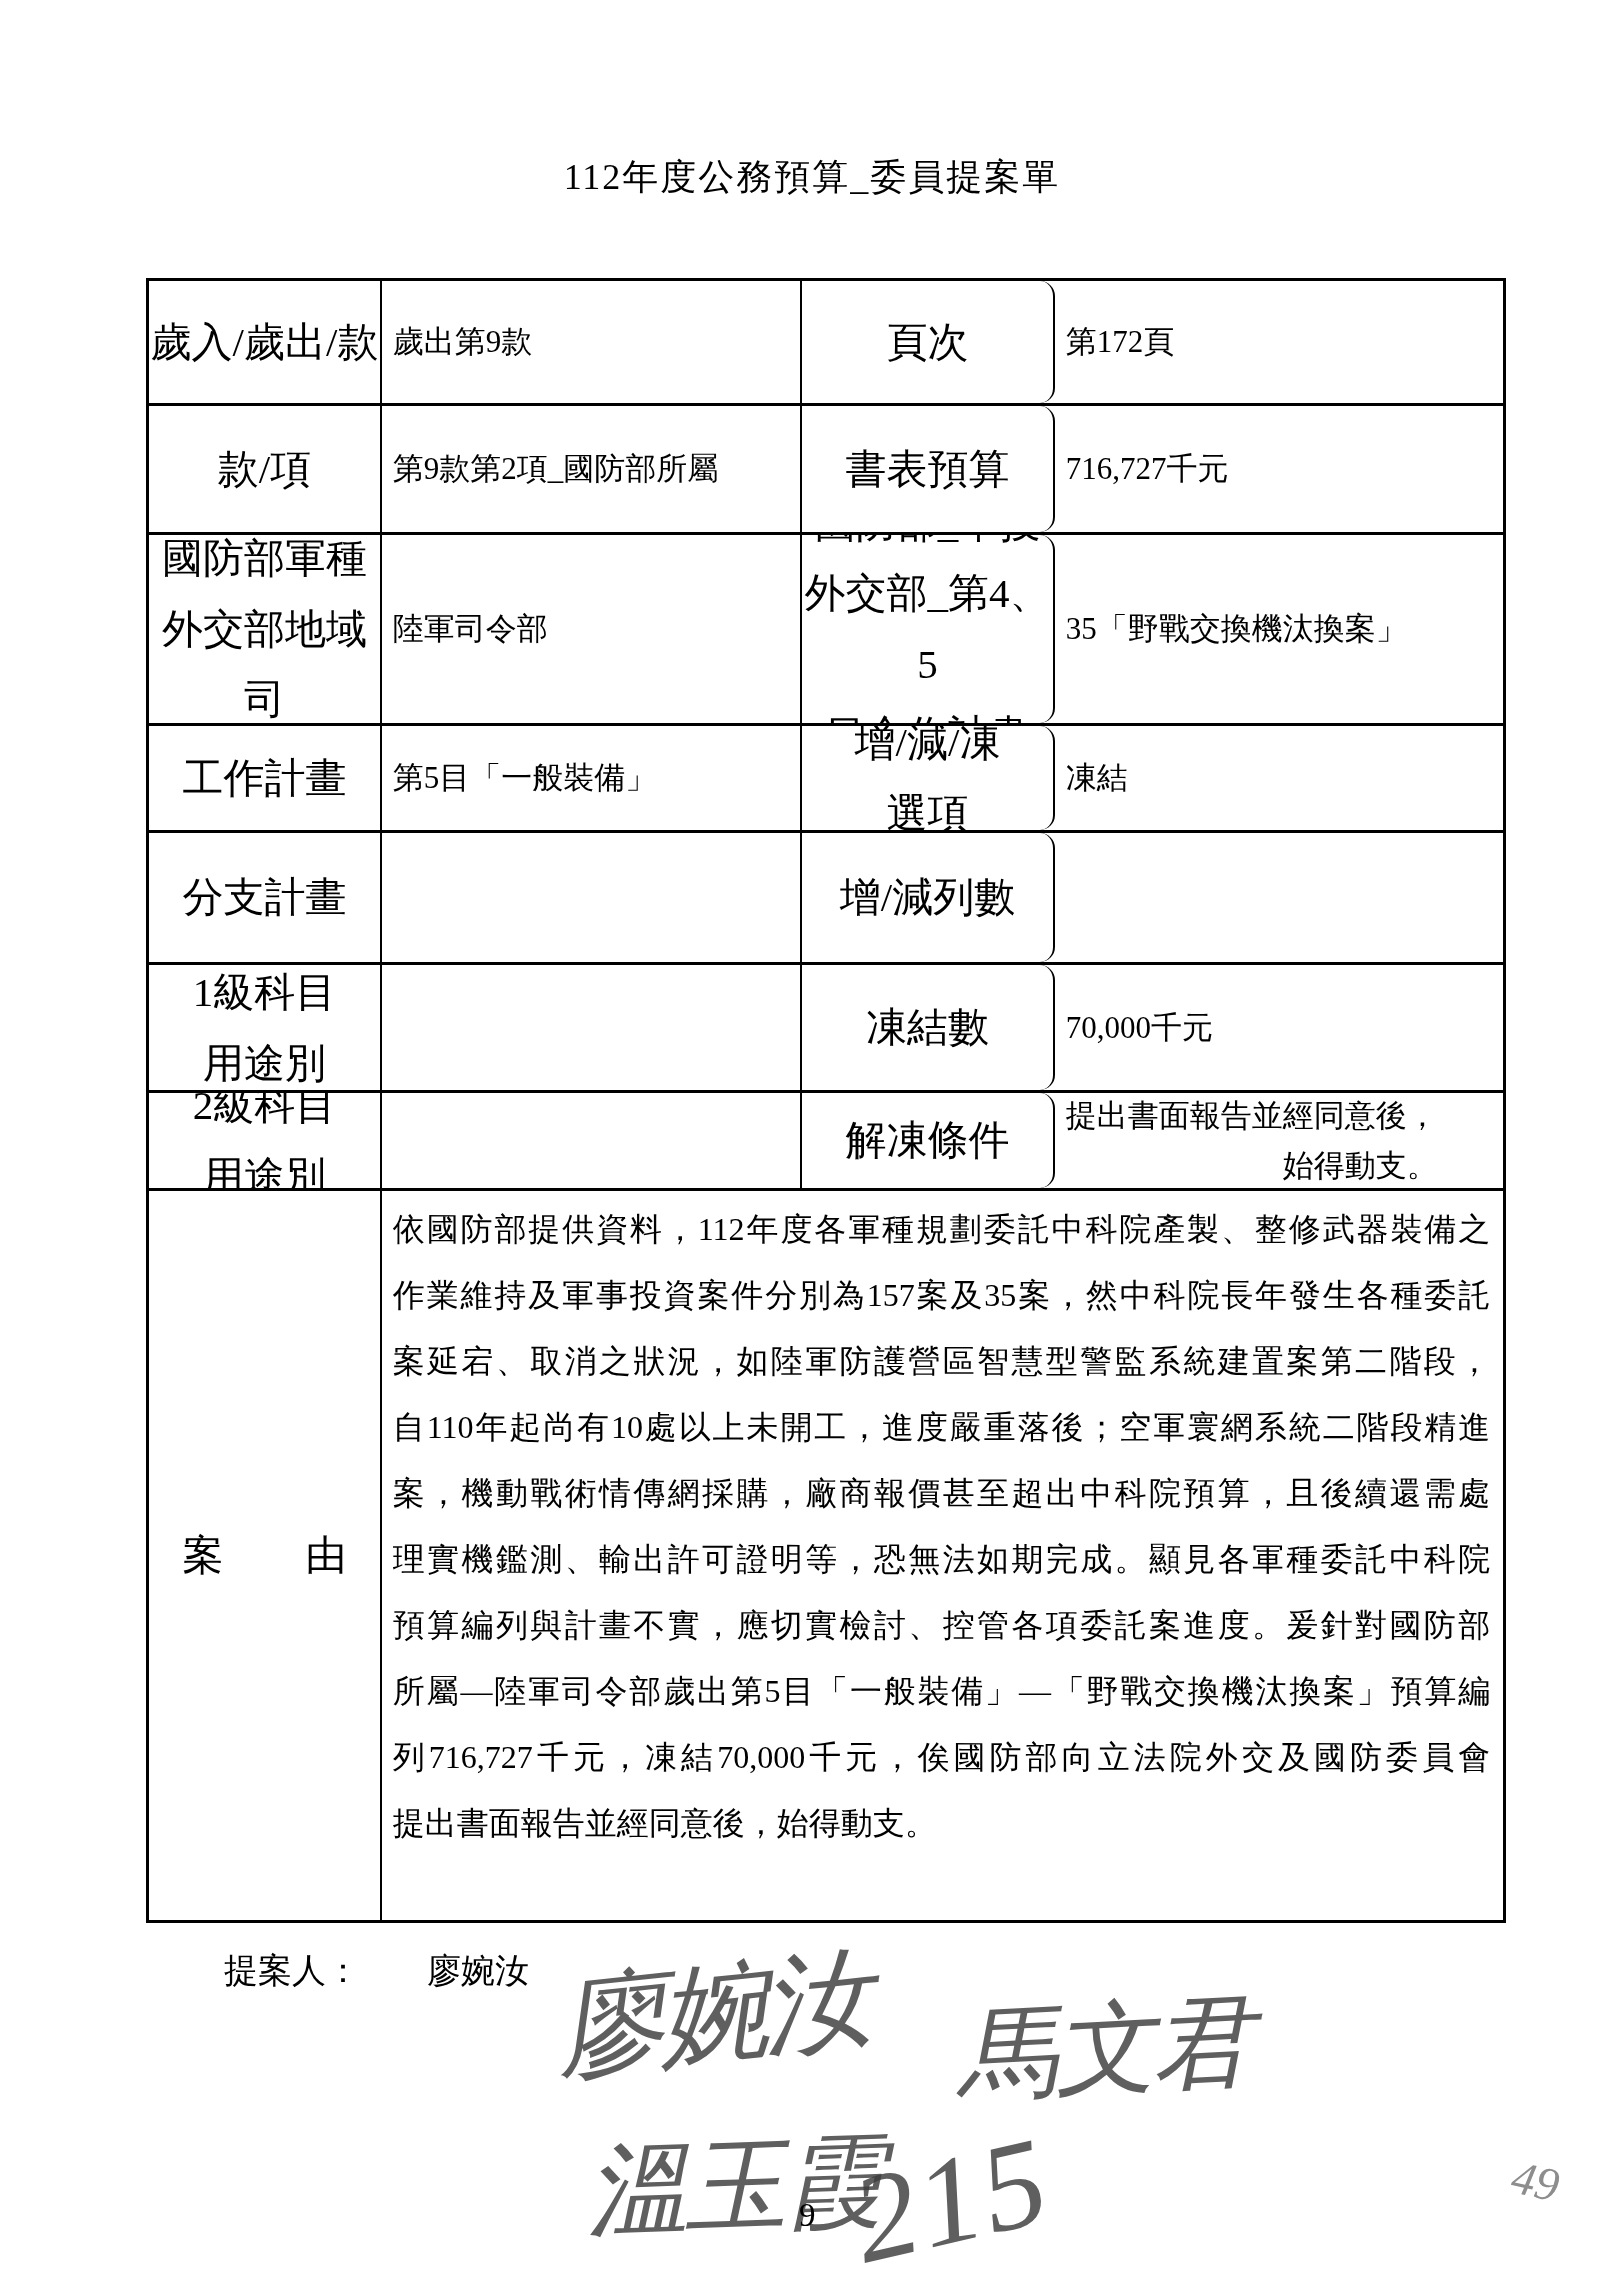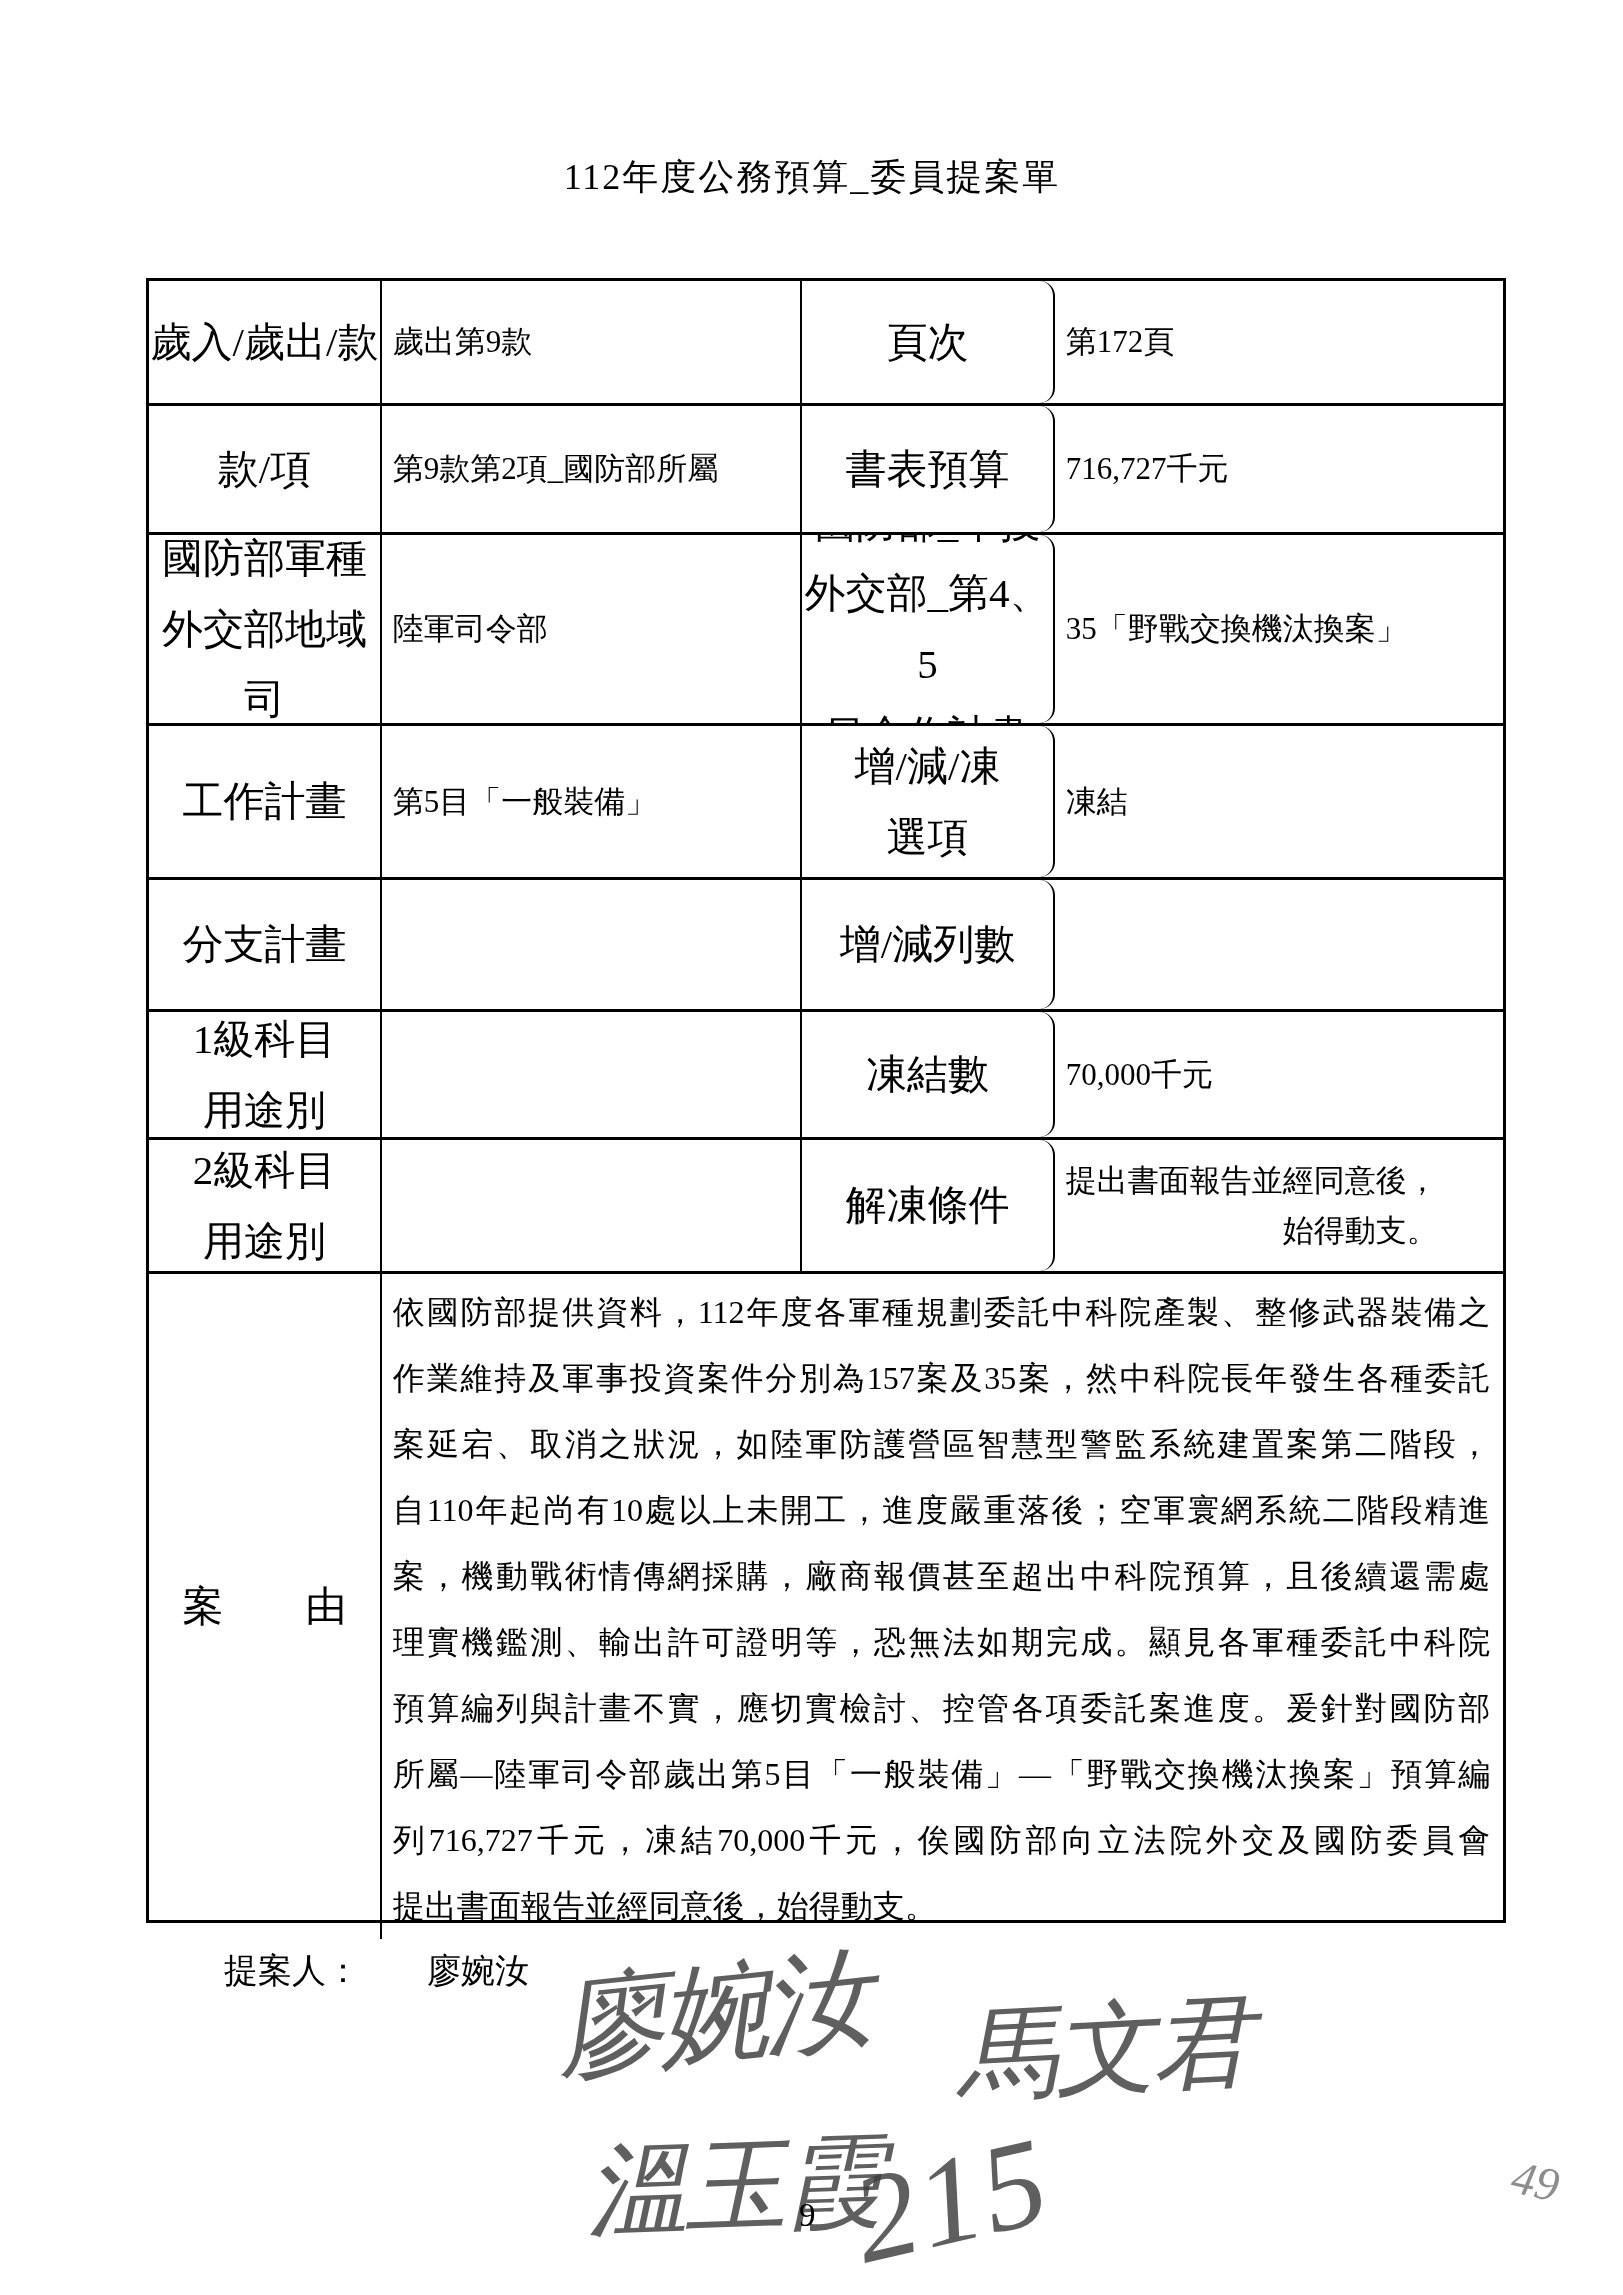--- a/index.html
+++ b/index.html
@@ -38,24 +38,24 @@
     white-space:pre-line;
   }
   .val{
     display:flex;align-items:center;justify-content:flex-start;
     text-align:right;font-size:31px;line-height:1.6;
     padding:0 9.8px 0 10.8px;white-space:pre-line;
   }
   .r1{height:125px;}
   .r2{height:129px;}
   .r3{height:191px;}
-  .r4{height:154px;font-family:Liberation Serif, serif;}
+  .r4{height:107px;font-family:Liberation Serif, serif;}
   .r5{height:132px;}
   .r6{height:128px;}
-  .r7{height:134px;}
+  .r7{height:98px;}
   .case-label{letter-spacing:0;}
   .case-body{
     flex:1;padding:4.9px 12.8px 0 10.8px;
     font-size:32px;
   }
   .case-line{
     height:66px;line-height:66px;
     text-align:justify;text-align-last:justify;
     white-space:nowrap;overflow:hidden;
   }

